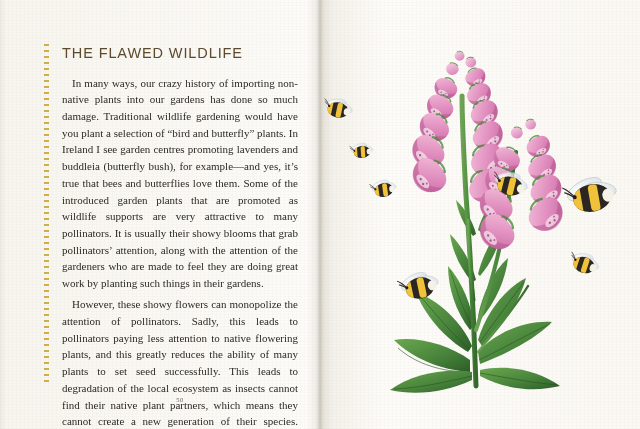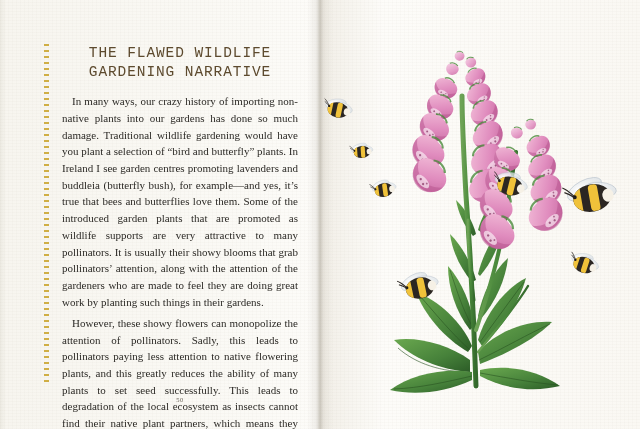--- a/index.html
+++ b/index.html
@@ -77,25 +77,24 @@
   }
 
   .text-column {
     position: absolute;
     left: 62px;
     top: 44px;
     width: 236px;
   }
 
   h1.title {
-    font-family: Liberation Mono, monospace;
+    font-family: Liberation Sans, sans-serif;
     font-size: 14.5px;
     line-height: 1.28;
     letter-spacing: 0.9px;
-    text-align: center;
     font-weight: 400;
     color: #5d4a2e;
     margin: 0 0 12px 0;
     text-transform: uppercase;
   }
   h1.title .l2 { display: block; }
 
   p.body {
     font-size: 11px;
     line-height: 1.52;
@@ -138,21 +137,20 @@
   <div class="page-left"></div>
   <div class="page-right"></div>
   <div class="texture"></div>
   <div class="gutter"></div>
 
   <div class="side-rule"></div>
 
   <div class="text-column">
     <h1 class="title">
       <span>THE FLAWED WILDLIFE</span>
-      <span class="l2">GARDENING NARRATIVE</span>
     </h1>
     <p class="body first">In many ways, our crazy history of importing non-native plants into our gardens has done so much damage. Traditional wildlife gardening would have you plant a selection of “bird and butterfly” plants. In Ireland I see garden centres promoting lavenders and buddleia (butterfly bush), for example—and yes, it’s true that bees and butterflies love them. Some of the introduced garden plants that are promoted as wildlife supports are very attractive to many pollinators. It is usually their showy blooms that grab pollinators’ attention, along with the attention of the gardeners who are made to feel they are doing great work by planting such things in their gardens.</p>
     <p class="body">However, these showy flowers can monopolize the attention of pollinators. Sadly, this leads to pollinators paying less attention to native flowering plants, and this greatly reduces the ability of many plants to set seed successfully. This leads to degradation of the local ecosystem as insects cannot find their native plant partners, which means they cannot create a new generation of their species. Native plants are losing ground at a rapid rate.</p>
   </div>
 
   <div class="folio">50</div>
 
   <div class="illus">
     <svg width="320" height="429" viewBox="0 0 320 429" xmlns="http://www.w3.org/2000/svg" aria-hidden="true">
       <defs>

